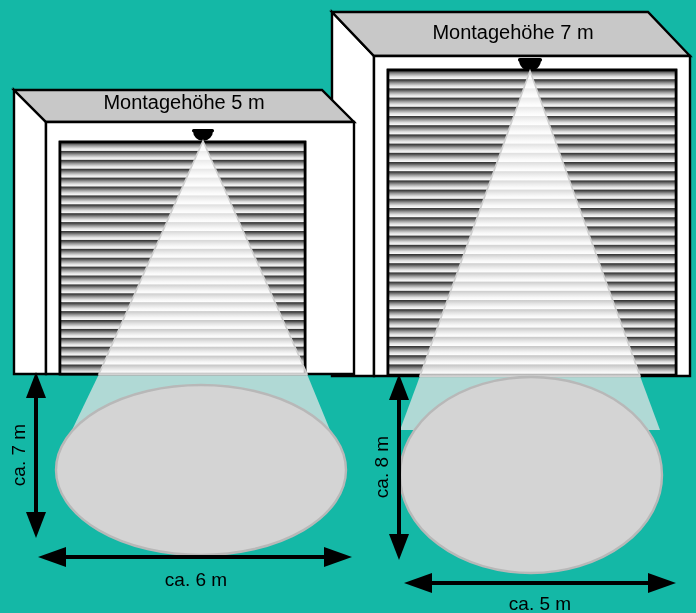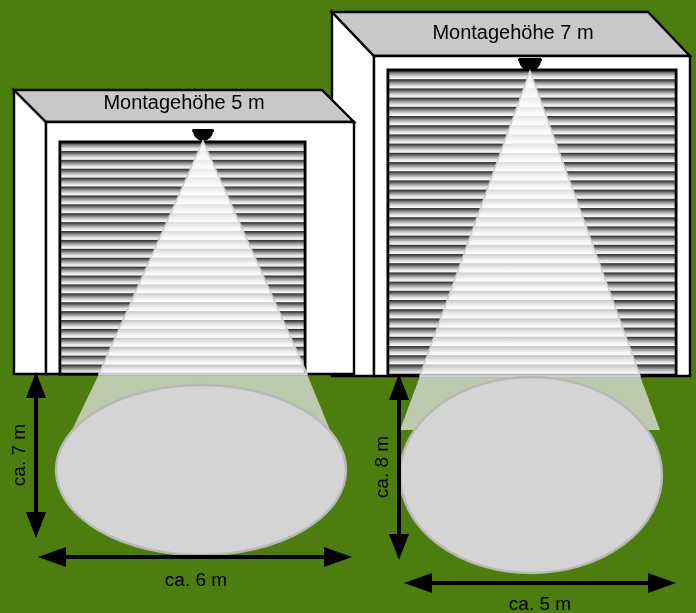--- a/index.html
+++ b/index.html
@@ -7,21 +7,21 @@
     padding: 0;
     background: #ffffff;
   }
   body {
     font-family: "Liberation Sans", sans-serif;
   }
   #stage {
     position: relative;
     width: 696px;
     height: 613px;
-    background: #4d7c0f;
+    background: #14b8a6;
     overflow: hidden;
   }
   #stage svg {
     position: absolute;
     left: 0;
     top: 0;
   }
   .roof-label {
     font-family: "Liberation Sans", sans-serif;
     font-size: 20px;

